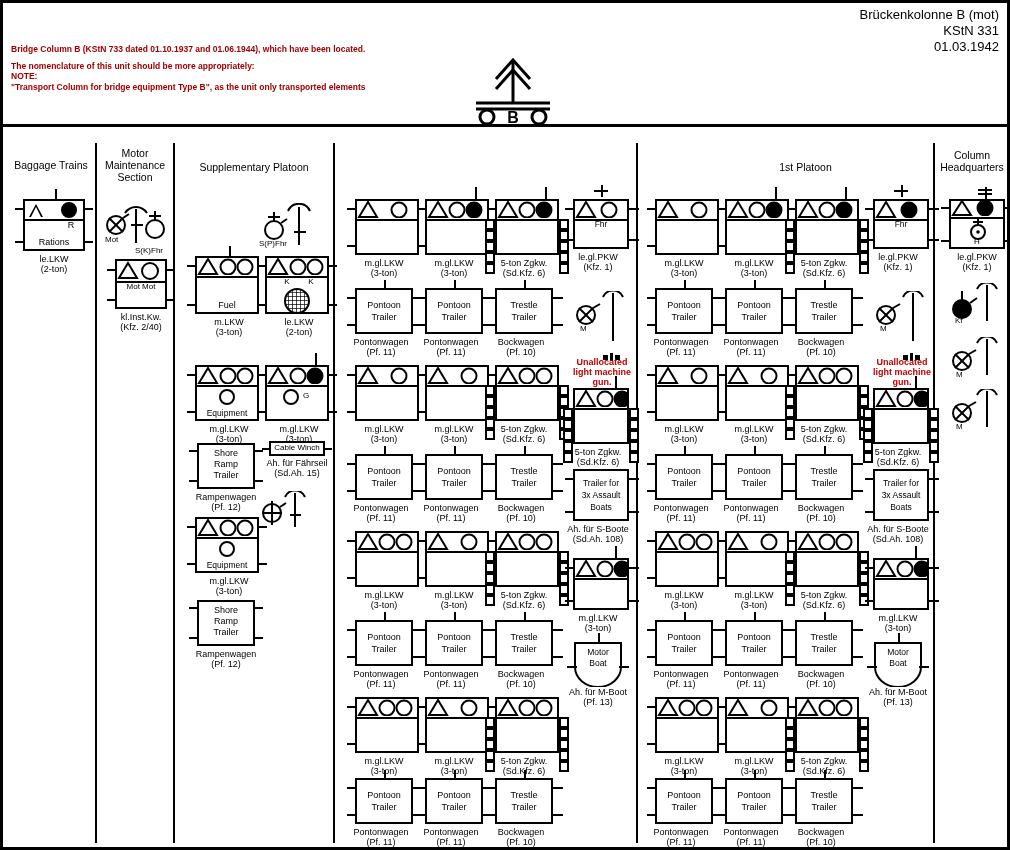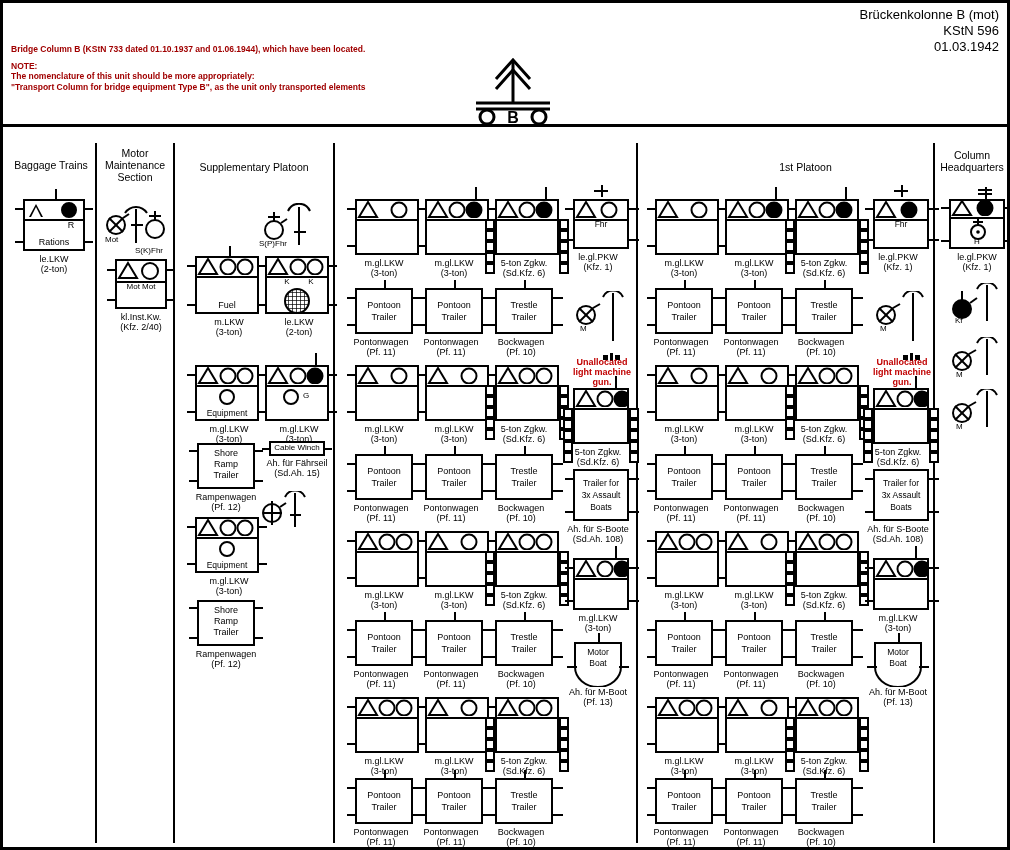--- a/index.html
+++ b/index.html
@@ -44,29 +44,29 @@
 </style>
 </head>
 <body>
 
 <div id="page">
 
   <div id="header">
 
     <div id="title-block">
       <div>Brückenkolonne B (mot)</div>
-      <div>KStN 596</div>
+      <div>KStN 331</div>
       <div>01.03.1942</div>
     </div>
 
     <div id="note-block">
       <div>Bridge Column B (KStN 733 dated 01.10.1937 and 01.06.1944), which have been located.</div>
       <div class="blank"></div>
+      <div>The nomenclature of this unit should be more appropriately:</div>
       <div>NOTE:</div>
-      <div>The nomenclature of this unit should be more appropriately:</div>
       <div>"Transport Column for bridge equipment Type B", as the unit only transported elements</div>
     </div>
 
     <svg id="unit-symbol" style="left:455px;top:44px" width="110" height="80">
 
       <line x1="55" y1="14" x2="55" y2="56" stroke="#000" stroke-width="3"></line>
 
       <polyline points="38,32 55,13 72,32" fill="none" stroke="#000" stroke-width="3"></polyline>
       <polyline points="38,42 55,23 72,42" fill="none" stroke="#000" stroke-width="3"></polyline>
 

